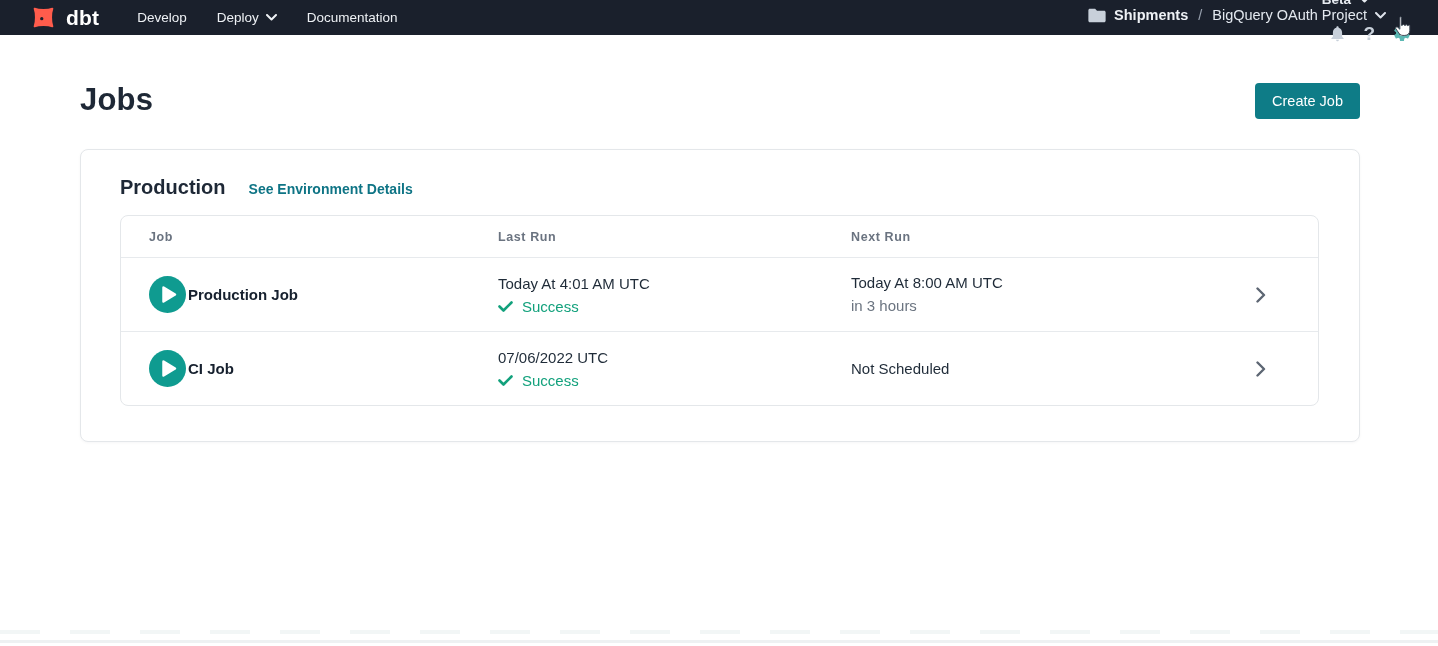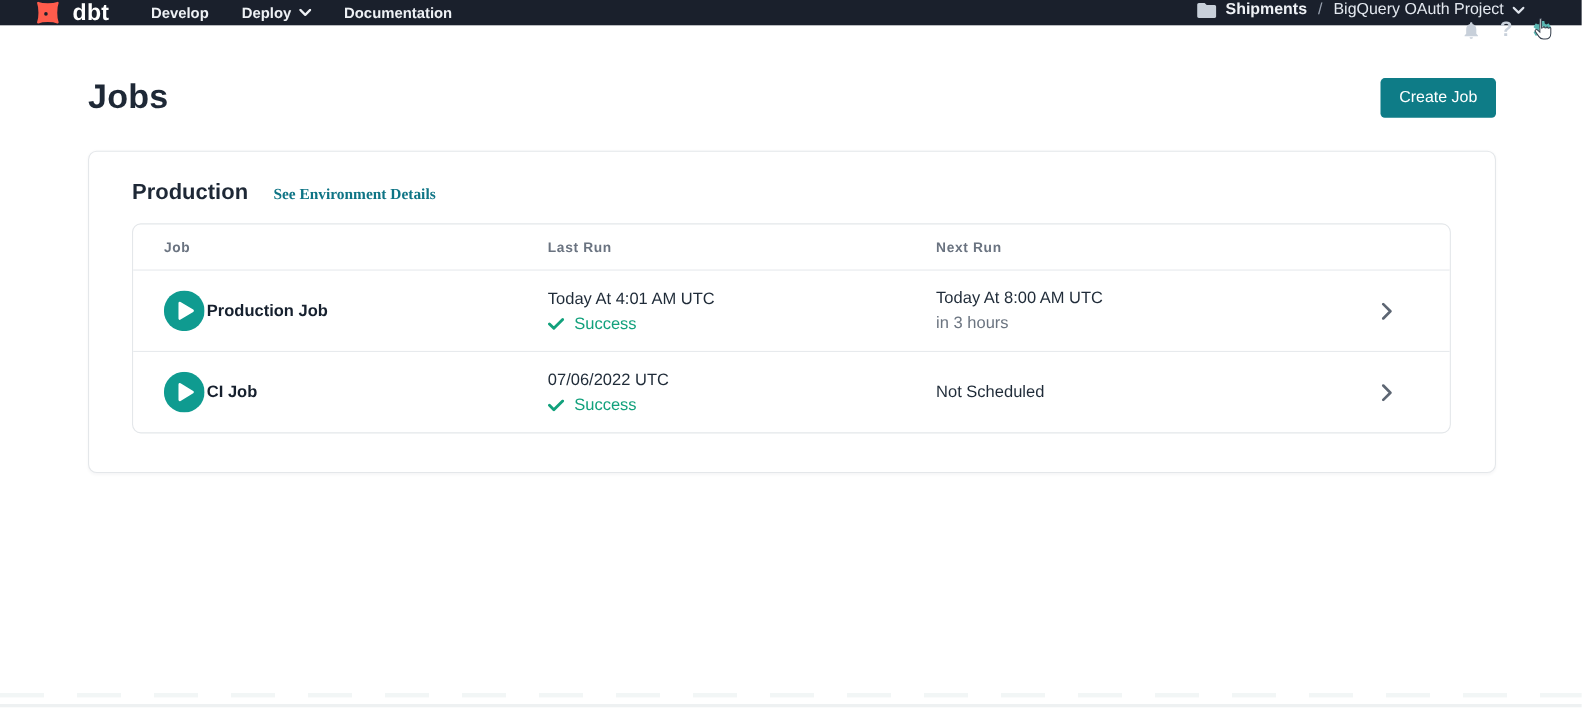--- a/index.html
+++ b/index.html
@@ -1,27 +1,27 @@
 <!DOCTYPE html>
 <html><head>
 <meta charset="utf-8">
 <style>
   * { margin: 0; padding: 0; box-sizing: border-box; }
   html, body { width: 1438px; height: 646px; background: #ffffff;
     font-family: "Liberation Sans", sans-serif; overflow: hidden; position: relative; }
 
   
-  .topnav { height: 23px; background: #1a202c; display: flex; align-items: center;
+  .topnav { height: 35px; background: #1a202c; display: flex; align-items: center;
     padding: 0 26px 0 30px; color: #eef1f5; position: relative; }
   .brand { display: flex; align-items: center; gap: 9px; margin-right: 38px; }
   .brand-mark { width: 27px; height: 27px; display: block; }
   .brand-text { font-size: 21px; font-weight: 700; color: #ffffff; letter-spacing: 0.2px; }
   .nav-links { display: flex; align-items: center; gap: 30px; }
   .nav-link { display: flex; align-items: center; gap: 7px; font-size: 13.5px;
-    font-weight: 700; color: #eef1f5; cursor: pointer; }
+    font-weight: 400; color: #eef1f5; cursor: pointer; }
   .nav-right { margin-left: auto; display: flex; align-items: flex-end; flex-direction: column; }
   .beta { display: flex; align-items: center; gap: 8px; font-size: 13.5px; font-weight: 700;
     color: #e7ebf1; margin-right: 42px; cursor: pointer; }
   .project-crumb { display: flex; align-items: center; gap: 8px; font-size: 14.5px;
     color: #dde2ea; margin-right: 26px; }
   .crumb-account { font-weight: 700; color: #eef1f5; }
   .crumb-sep { color: #9aa3b1; margin: 0 2px; }
   .crumb-project { font-weight: 400; color: #e3e8ef; }
   .nav-icons { display: flex; align-items: center; gap: 17px; }
   .icon-btn { display: flex; align-items: center; justify-content: center; cursor: pointer; }
@@ -35,21 +35,21 @@
   .btn-primary { background: #0e7c87; color: #ffffff; border: none; border-radius: 4px;
     font-family: "Liberation Sans", sans-serif; font-size: 14.5px; font-weight: 400;
     padding: 10px 17px; cursor: pointer; margin-top: 1px; }
 
   
   .card { margin-top: 30px; border: 1px solid #e4e7ea; border-radius: 8px;
     background: #fff; box-shadow: 0 1px 3px rgba(20,30,40,0.04);
     padding: 26px 40px 35px 39px; }
   .env-head { display: flex; align-items: baseline; gap: 23px; }
   .env-name { font-size: 20px; font-weight: 700; color: #1e2836; }
-  .env-link { font-size: 14px; font-weight: 700; color: #0e7485; text-decoration: none; cursor: pointer; font-family: Liberation Serif, serif; }
+  .env-link { font-size: 14px; font-weight: 700; color: #0e7485; text-decoration: none; cursor: pointer; }
 
   
   .jobs-table { margin-top: 16px; border: 1px solid #e4e7ea; border-radius: 8px; overflow: hidden; }
   .t-head { display: grid; grid-template-columns: 377px 353px 1fr 115px; height: 41px;
     align-items: center; }
   .t-head .th { font-size: 12.5px; font-weight: 700; color: #6a7380; letter-spacing: 0.6px; }
   .th-job { padding-left: 28px; }
   .t-row { display: grid; grid-template-columns: 377px 353px 1fr 115px; height: 74px;
     align-items: center; border-top: 1px solid #e7eaed; cursor: pointer; }
   .cell-job { display: flex; align-items: center; gap: 2px; padding-left: 28px; }

